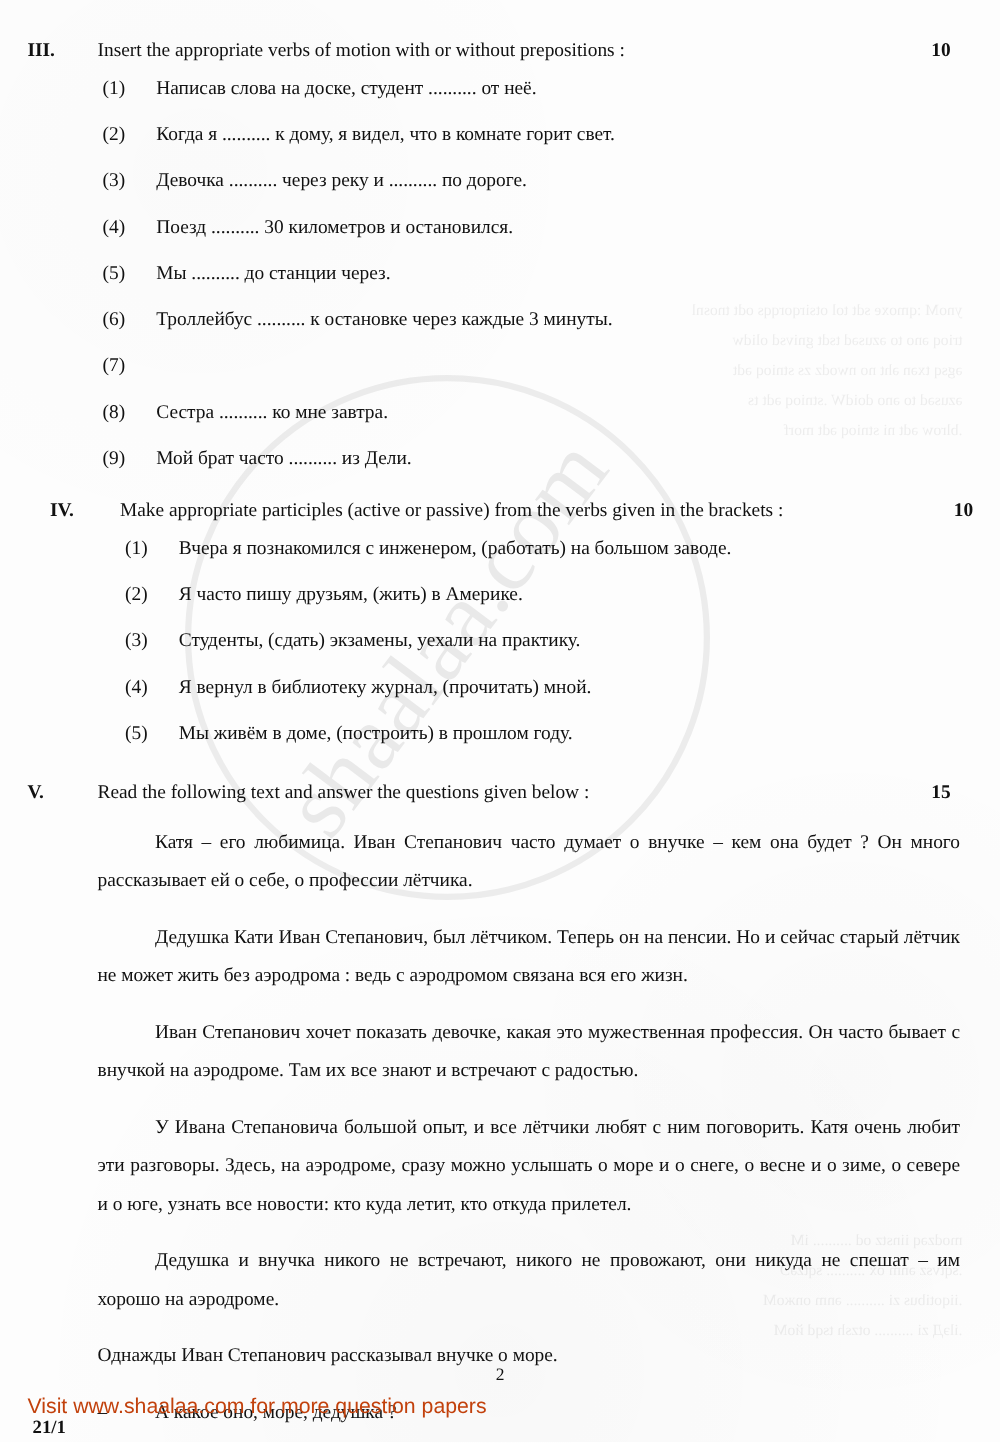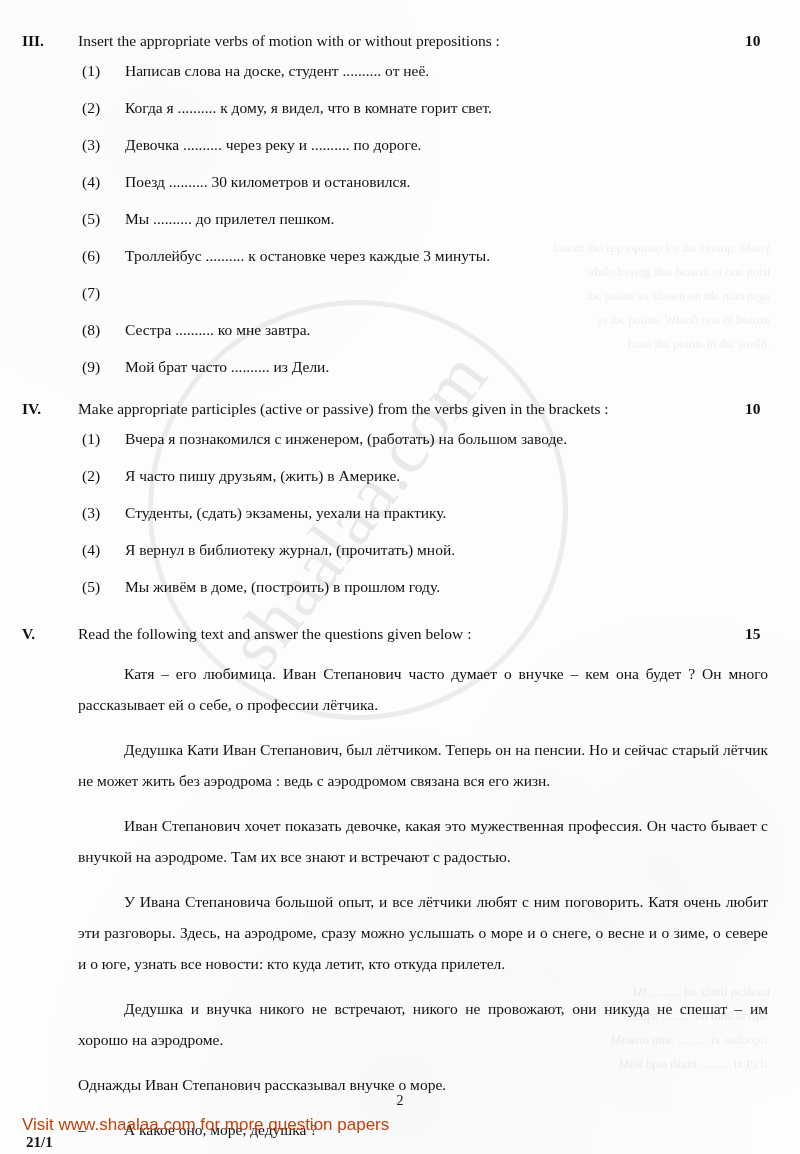--- a/index.html
+++ b/index.html
@@ -241,41 +241,41 @@
         <li class="qitem">
           <span class="qnum">(3)</span>
           <span class="qtext">Девочка .......... через реку и .......... по дороге.</span>
         </li>
         <li class="qitem">
           <span class="qnum">(4)</span>
           <span class="qtext">Поезд .......... 30 километров и остановился.</span>
         </li>
         <li class="qitem">
           <span class="qnum">(5)</span>
-          <span class="qtext">Мы .......... до прилетел пешком.</span>
+          <span class="qtext">Мы .......... до станции через.</span>
         </li>
         <li class="qitem">
           <span class="qnum">(6)</span>
           <span class="qtext">Троллейбус .......... к остановке через каждые 3 минуты.</span>
         </li>
         <li class="qitem">
           <span class="qnum">(7)</span>
         </li>
         <li class="qitem">
           <span class="qnum">(8)</span>
           <span class="qtext">Сестра .......... ко мне завтра.</span>
         </li>
         <li class="qitem">
           <span class="qnum">(9)</span>
           <span class="qtext">Мой брат часто .......... из Дели.</span>
         </li>
       </ul>
     </div>
 
-    <div class="section" style="top:400px;">
+    <div class="section" style="top:400px;padding-left:18px;">
       <div class="sec-head">
         <span class="sec-num">IV.</span>
         <span class="sec-title">Make appropriate participles (active or passive) from the verbs given in the brackets :</span>
         <span class="sec-marks">10</span>
       </div>
       <ul class="qlist" style="margin-top:8px;">
         <li class="qitem">
           <span class="qnum">(1)</span>
           <span class="qtext">Вчера я познакомился с инженером, (работать) на большом заводе.</span>
         </li>

